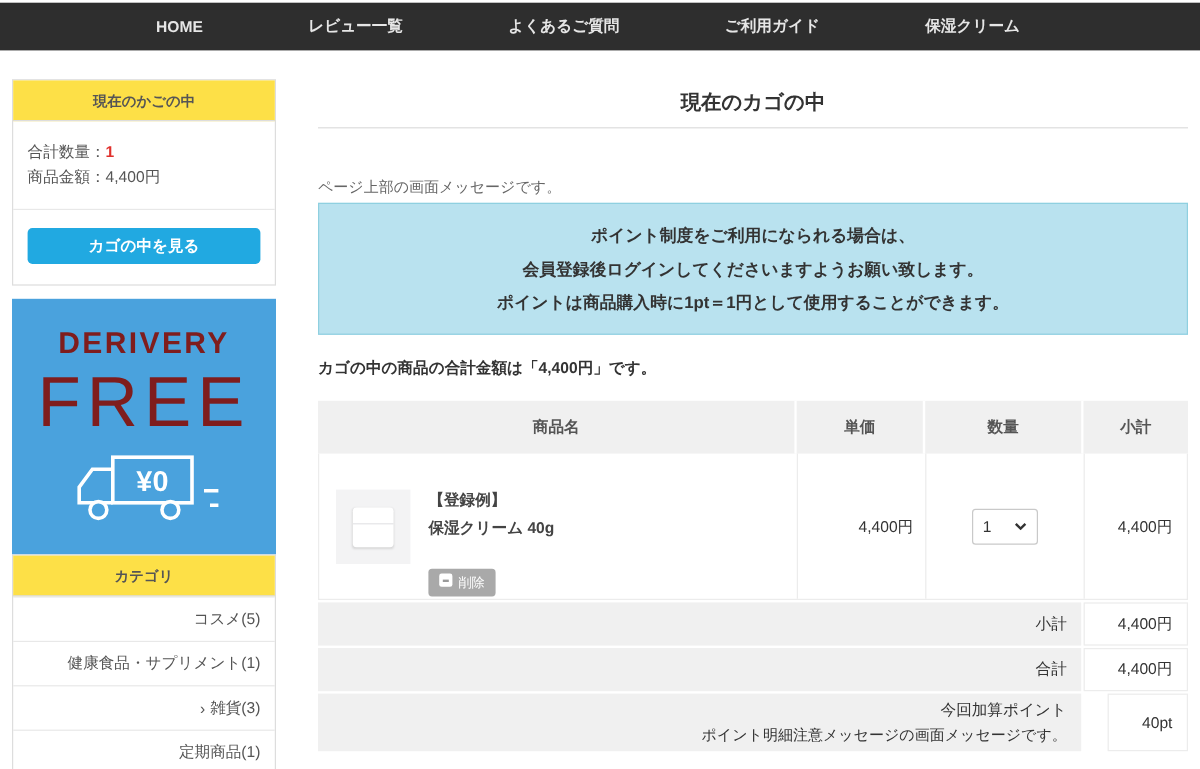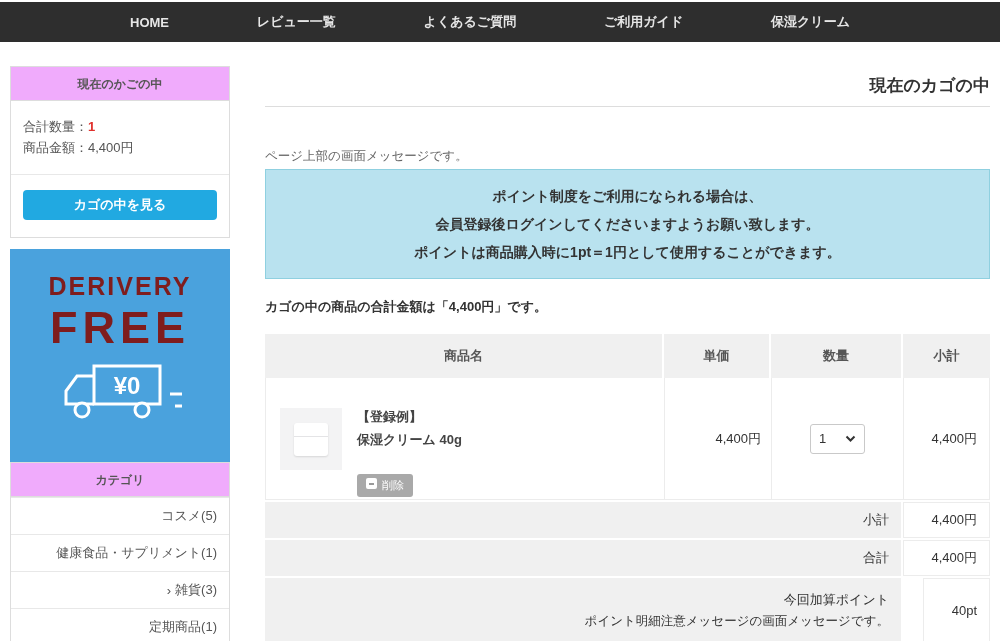--- a/index.html
+++ b/index.html
@@ -8,44 +8,44 @@
   .frame { position:relative; width:1000px; height:641px; overflow:hidden; background:#fff; margin:2px auto; }
 
   
   .topnav { position:absolute; left:0; top:0; width:1000px; height:40px; background:#2e2e2e;
             display:flex; align-items:center; justify-content:space-between; padding:0 150px 0 130px; }
   .topnav .nav-item { color:#e6e6e6; font-size:13px; font-weight:bold; cursor:pointer; white-space:nowrap; }
 
   
   .sidebar { position:absolute; left:10px; top:64px; width:220px; height:577px; }
   .side-box { border:1px solid #ddd; background:#fff; }
-  .side-box .box-title { background:#f0abfc; height:34px; line-height:34px; text-align:center;
+  .side-box .box-title { background:#fde047; height:34px; line-height:34px; text-align:center;
                          font-size:12px; font-weight:bold; color:#555; border-bottom:1px solid #ddd; }
   .cart-box { position:absolute; left:0; top:0; width:220px; }
   .cart-info { padding:15px 12px 16px; font-size:13px; line-height:21px; color:#555; }
   .qty-red { color:#e0302c; font-weight:bold; }
   .cart-btn-area { border-top:1px solid #e8e8e8; padding:15px 12px 17px; }
   .view-cart-btn { display:block; width:100%; height:30px; background:#21a9e1; border:none; border-radius:4px;
                    color:#fff; font-size:13px; font-weight:bold; cursor:pointer; font-family:inherit; }
 
   .banner { position:absolute; left:0; top:183px; width:220px; height:236px; background:#4aa2dd;
             color:#7f1d1d; text-align:center; padding-top:24px; cursor:pointer; }
   .banner-line1 { font-size:25px; font-weight:bold; letter-spacing:2px; line-height:1.1; }
-  .banner-line2 { font-size:45px; font-weight:700; letter-spacing:5px; line-height:1.1; margin-top:2px; }
+  .banner-line2 { font-size:59px; font-weight:400; letter-spacing:5px; line-height:1.1; margin-top:2px; }
   .banner-truck { margin-top:8px; }
 
   .category-box { position:absolute; left:0; top:396px; width:220px; }
   .cat-item { padding:9px 12px; font-size:13px; color:#555; border-top:1px solid #e8e8e8; cursor:pointer;
               display:flex; align-items:center;justify-content:flex-end; }
   .cat-item:first-of-type { border-top:none; }
   .cat-chevron { font-size:13px; margin-right:4px; color:#555; }
 
   
   .main { position:absolute; left:265px; top:40px; width:725px; height:601px; }
-  .page-title { position:absolute; left:0; top:32px; width:725px; text-align:right;
+  .page-title { position:absolute; left:0; top:32px; width:725px; text-align:center;
                 font-size:17px; font-weight:bold; color:#333; }
   .title-rule { position:absolute; left:0; top:64px; width:725px; border-top:1px solid #ddd; }
   .top-note { position:absolute; left:0; top:106px; font-size:12.5px; color:#666; }
   .info-box { position:absolute; left:0; top:127px; width:725px; height:110px;
               background:#b9e2ef; border:1px solid #8fd0e0;
               display:flex; flex-direction:column; justify-content:center; text-align:center;
               font-size:14px; font-weight:bold; color:#333; line-height:28px; }
   .total-note { position:absolute; left:0; top:256px; font-size:13px; font-weight:bold; color:#333; }
 
   .cart-table { position:absolute; left:0; top:292px; width:725px; }
@@ -78,21 +78,21 @@
   .cell-price { width:107px; display:flex; align-items:center; justify-content:flex-end;
                 padding-right:10px; font-size:13px; color:#333; }
   .cell-qty { width:132px; display:flex; align-items:center; justify-content:center; }
   .qty-select { width:55px; height:30px; background:#fff; border:1px solid #c9c9c9; border-radius:3px;
                 display:flex; align-items:center; justify-content:space-between; padding:0 8px; cursor:pointer; }
   .qty-value { font-size:13px; color:#333; }
   .cell-sub { flex:1; display:flex; align-items:center; justify-content:flex-end;
               padding-right:12px; font-size:13px; color:#333; }
 
   .s-row { display:flex; margin-top:2px; height:36px; }
-  .s-row.tall { height:64px;gap:20px; }
+  .s-row.tall { height:48px;gap:20px; }
   .s-label { width:636px; background:#f0f0f0; display:flex; flex-direction:column; justify-content:center;
              align-items:flex-end; padding-right:12px; font-size:13px; color:#333; }
   .s-note { font-size:12.5px; color:#333; margin-top:4px;font-family:Liberation Mono, monospace; }
   .s-value { flex:1; margin-left:2px; background:#fff; border:1px solid #ececec; display:flex;
              align-items:center; justify-content:flex-end; padding-right:12px; font-size:13px; color:#333; }
 </style>
 </head>
 <body>
 
 <div class="frame">

